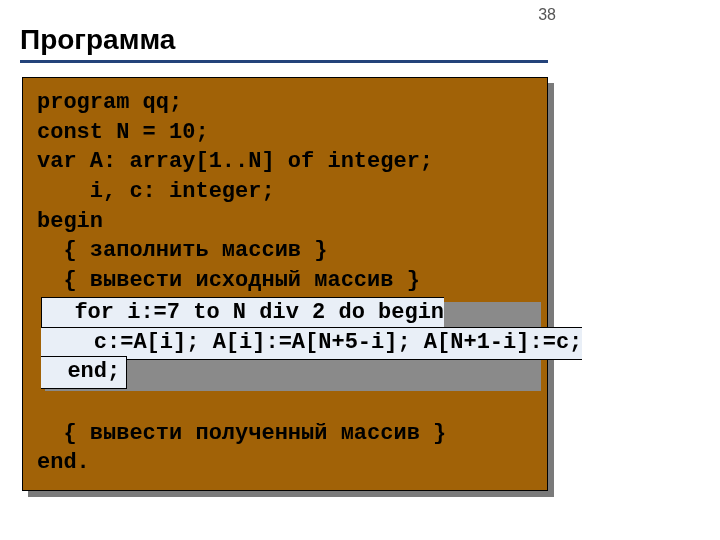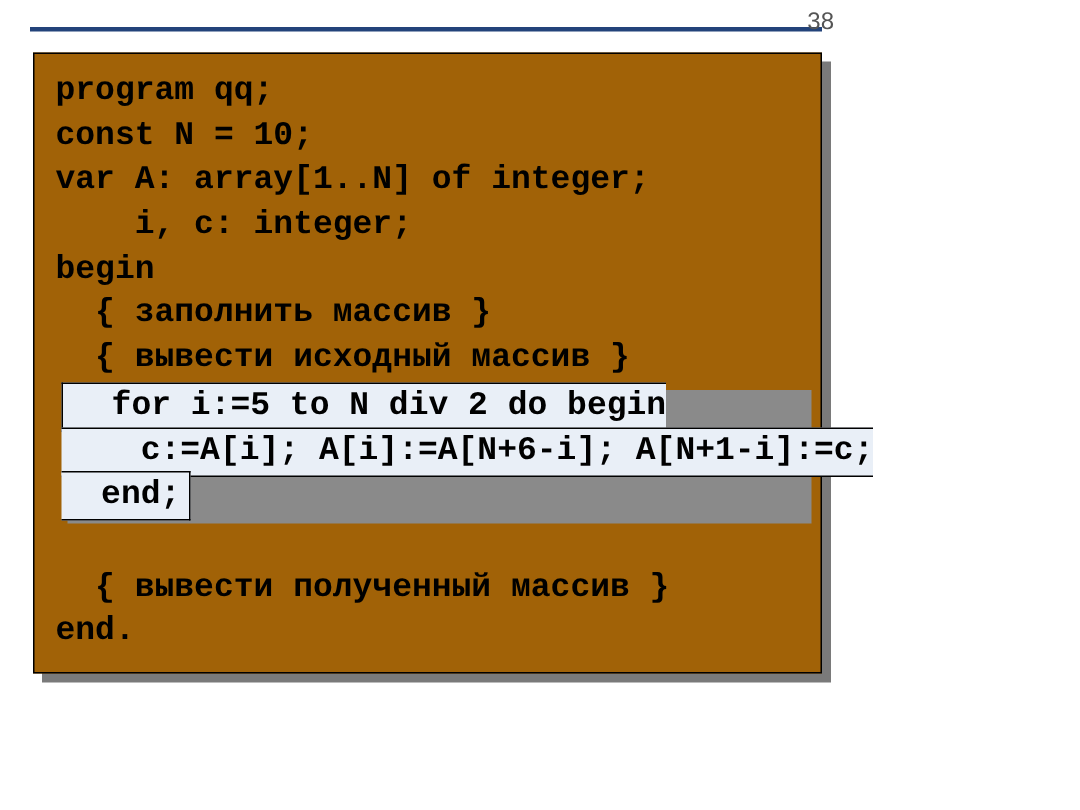--- a/index.html
+++ b/index.html
@@ -87,30 +87,31 @@
     white-space: pre;
   }
 </style>
 </head>
 <body>
 
 <div class="slide">
 
   <div class="page-number">38</div>
 
+  <div class="title">Программа</div>
   <hr class="title-rule">
 
   <div class="code-outer-shadow">
     <div class="code-box"><span>program qq;</span>
 <span>const N = 10;</span>
 <span>var A: array[1..N] of integer;</span>
 <span>    i, c: integer;</span>
 <span>begin</span>
 <span>  { заполнить массив }</span>
 <span>  { вывести исходный массив }</span>
-<span class="inner-shadow"><span class="inner-box"><span>  for i:=5 to N div 2 do begin</span>
-<span>    c:=A[i]; A[i]:=A[N+6-i]; A[N+1-i]:=c;</span>
+<span class="inner-shadow"><span class="inner-box"><span>  for i:=7 to N div 2 do begin</span>
+<span>    c:=A[i]; A[i]:=A[N+5-i]; A[N+1-i]:=c;</span>
 <span>  end;</span></span></span>
 <span>  { вывести полученный массив }</span>
 <span>end.</span></div>
   </div>
 
 </div>
 
 </body></html>

